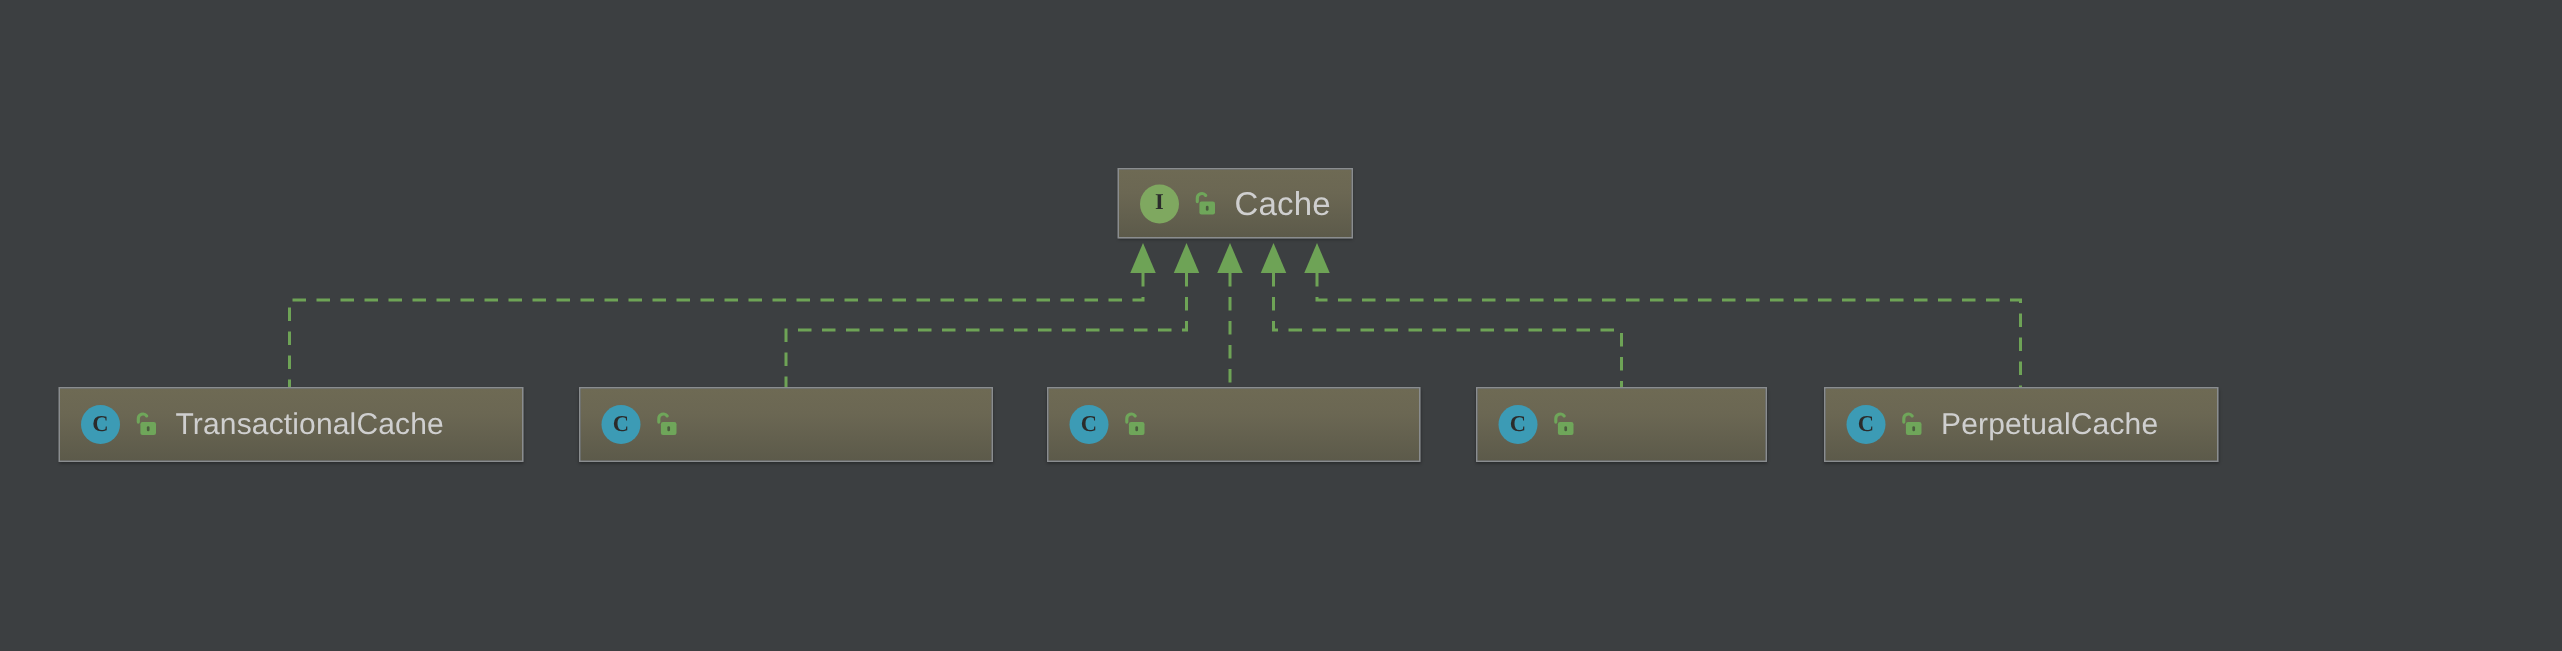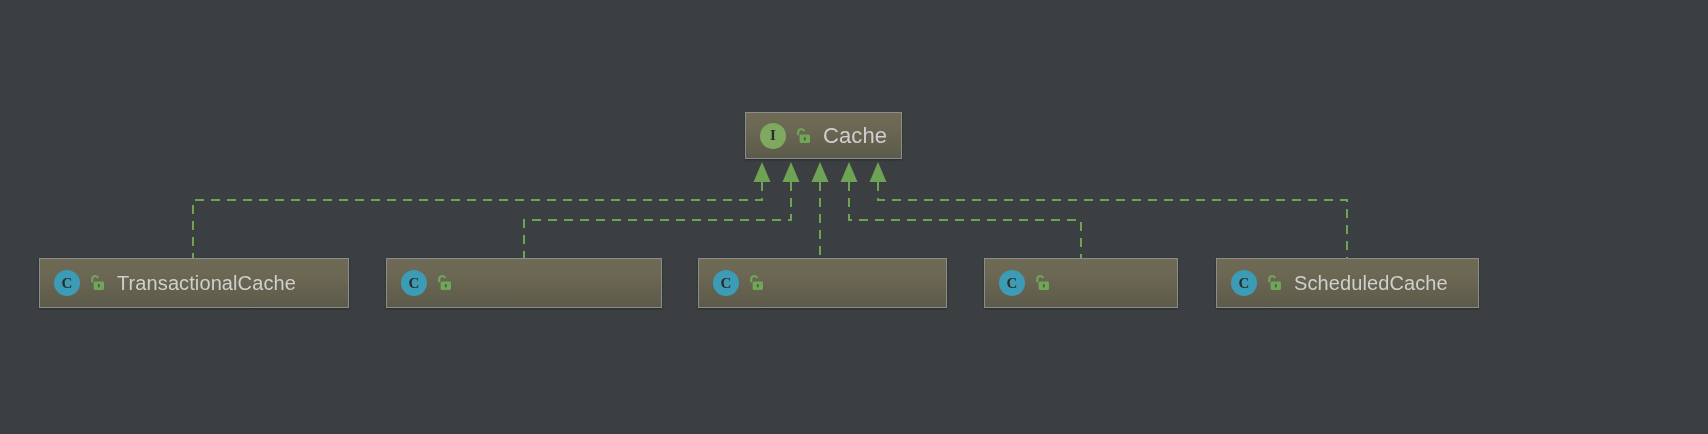--- a/index.html
+++ b/index.html
@@ -140,16 +140,16 @@
     </svg>
   </div>
 
   <div class="uml-node" id="node-perpetual-cache" style="left: 1216px; top: 258px; width: 263px; height: 50px;">
     <span class="stereo-badge badge-class">C</span>
     <svg class="lock-icon" viewBox="0 0 18 20">
       <path d="M4.2 8.4 V6.2 a3.1 3.1 0 0 1 5.6 -1.9" fill="none" stroke="#6fa65a" stroke-width="2.1" stroke-linecap="round"></path>
       <rect x="5.6" y="8.4" width="10.4" height="8.6" rx="1.4" fill="#6fa65a"></rect>
       <rect x="9.9" y="11.1" width="1.8" height="3.4" rx="0.9" fill="#4a5c3e"></rect>
     </svg>
-    <span class="node-label node-label-small">ScheduledCache</span>
+    <span class="node-label node-label-small">PerpetualCache</span>
   </div>
 
 </div>
 
 </body></html>

